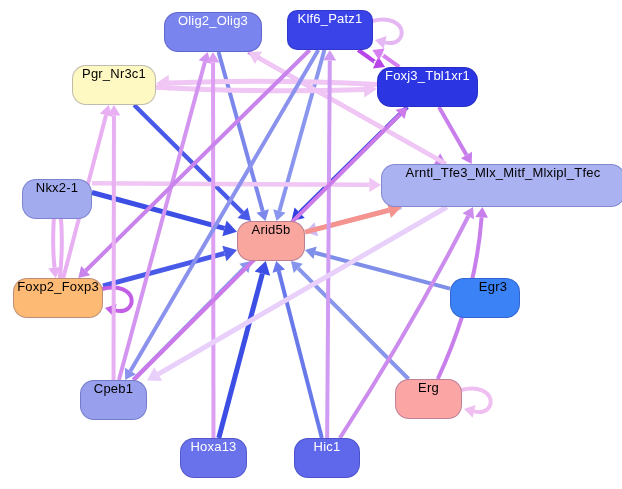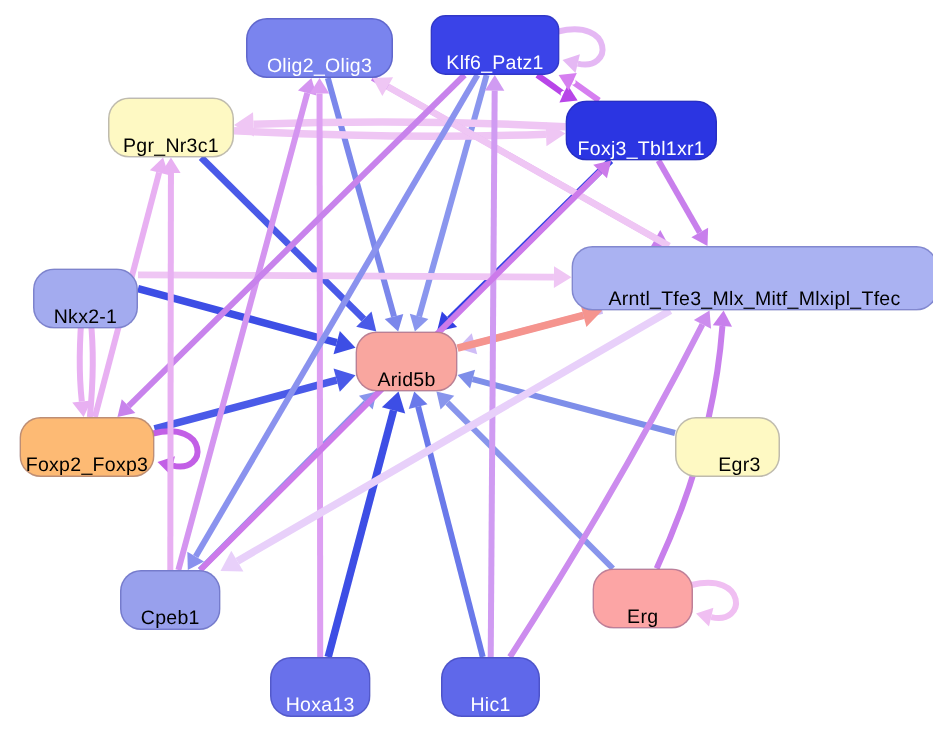--- a/index.html
+++ b/index.html
@@ -1,19 +1,19 @@
 <!DOCTYPE html>
 <html><head>
 <meta charset="utf-8">
 <style>
   html,body{margin:0;padding:0;background:#ffffff;}
   #stage{position:relative;width:622px;height:489px;background:#ffffff;overflow:hidden;
          font-family:"Liberation Sans", sans-serif;}
   #edge-layer{position:absolute;left:0;top:0;width:622px;height:489px;}
-  .node{position:absolute;display:flex;align-items:flex-end;justify-content:center;
+  .node{position:absolute;display:flex;align-items:flex-start;justify-content:center;
         border-radius:14px;font-size:13px;letter-spacing:0.2px;
         border:1px solid rgba(30,30,120,0.28);box-sizing:border-box;
         white-space:nowrap;cursor:pointer;}
   .node span{pointer-events:none;}
 </style>
 </head>
 <body>
 
 <div id="stage">
   <svg id="edge-layer" width="622" height="489" viewBox="0 0 622 489" xmlns="http://www.w3.org/2000/svg">
@@ -111,21 +111,21 @@
     </div>
     <div class="node" style="left: 381px; top: 164px; width: 244px; height: 43px; background: rgb(170, 178, 242); color: rgb(0, 0, 0);">
       <span>Arntl_Tfe3_Mlx_Mitf_Mlxipl_Tfec</span>
     </div>
     <div class="node" style="left: 237px; top: 221px; width: 68px; height: 40px; background: rgb(249, 166, 159); color: rgb(0, 0, 0);">
       <span>Arid5b</span>
     </div>
     <div class="node" style="left: 13px; top: 278px; width: 90px; height: 40px; background: #fdba74; color: rgb(0, 0, 0);">
       <span>Foxp2_Foxp3</span>
     </div>
-    <div class="node" style="left: 450px; top: 278px; width: 70px; height: 40px; background: #fef9c3; color: rgb(0, 0, 0); padding-left: 16px;">
+    <div class="node" style="left: 450px; top: 278px; width: 70px; height: 40px; background: #3b82f6; color: rgb(0, 0, 0); padding-left: 16px;">
       <span>Egr3</span>
     </div>
     <div class="node" style="left: 80px; top: 380px; width: 67px; height: 40px; background: rgb(152, 160, 237); color: rgb(0, 0, 0);">
       <span>Cpeb1</span>
     </div>
     <div class="node" style="left: 395px; top: 379px; width: 67px; height: 40px; background: #fca5a5; color: rgb(0, 0, 0);">
       <span>Erg</span>
     </div>
     <div class="node" style="left: 180px; top: 438px; width: 67px; height: 40px; background: rgb(105, 113, 235); color: rgb(255, 255, 255);">
       <span>Hoxa13</span>

